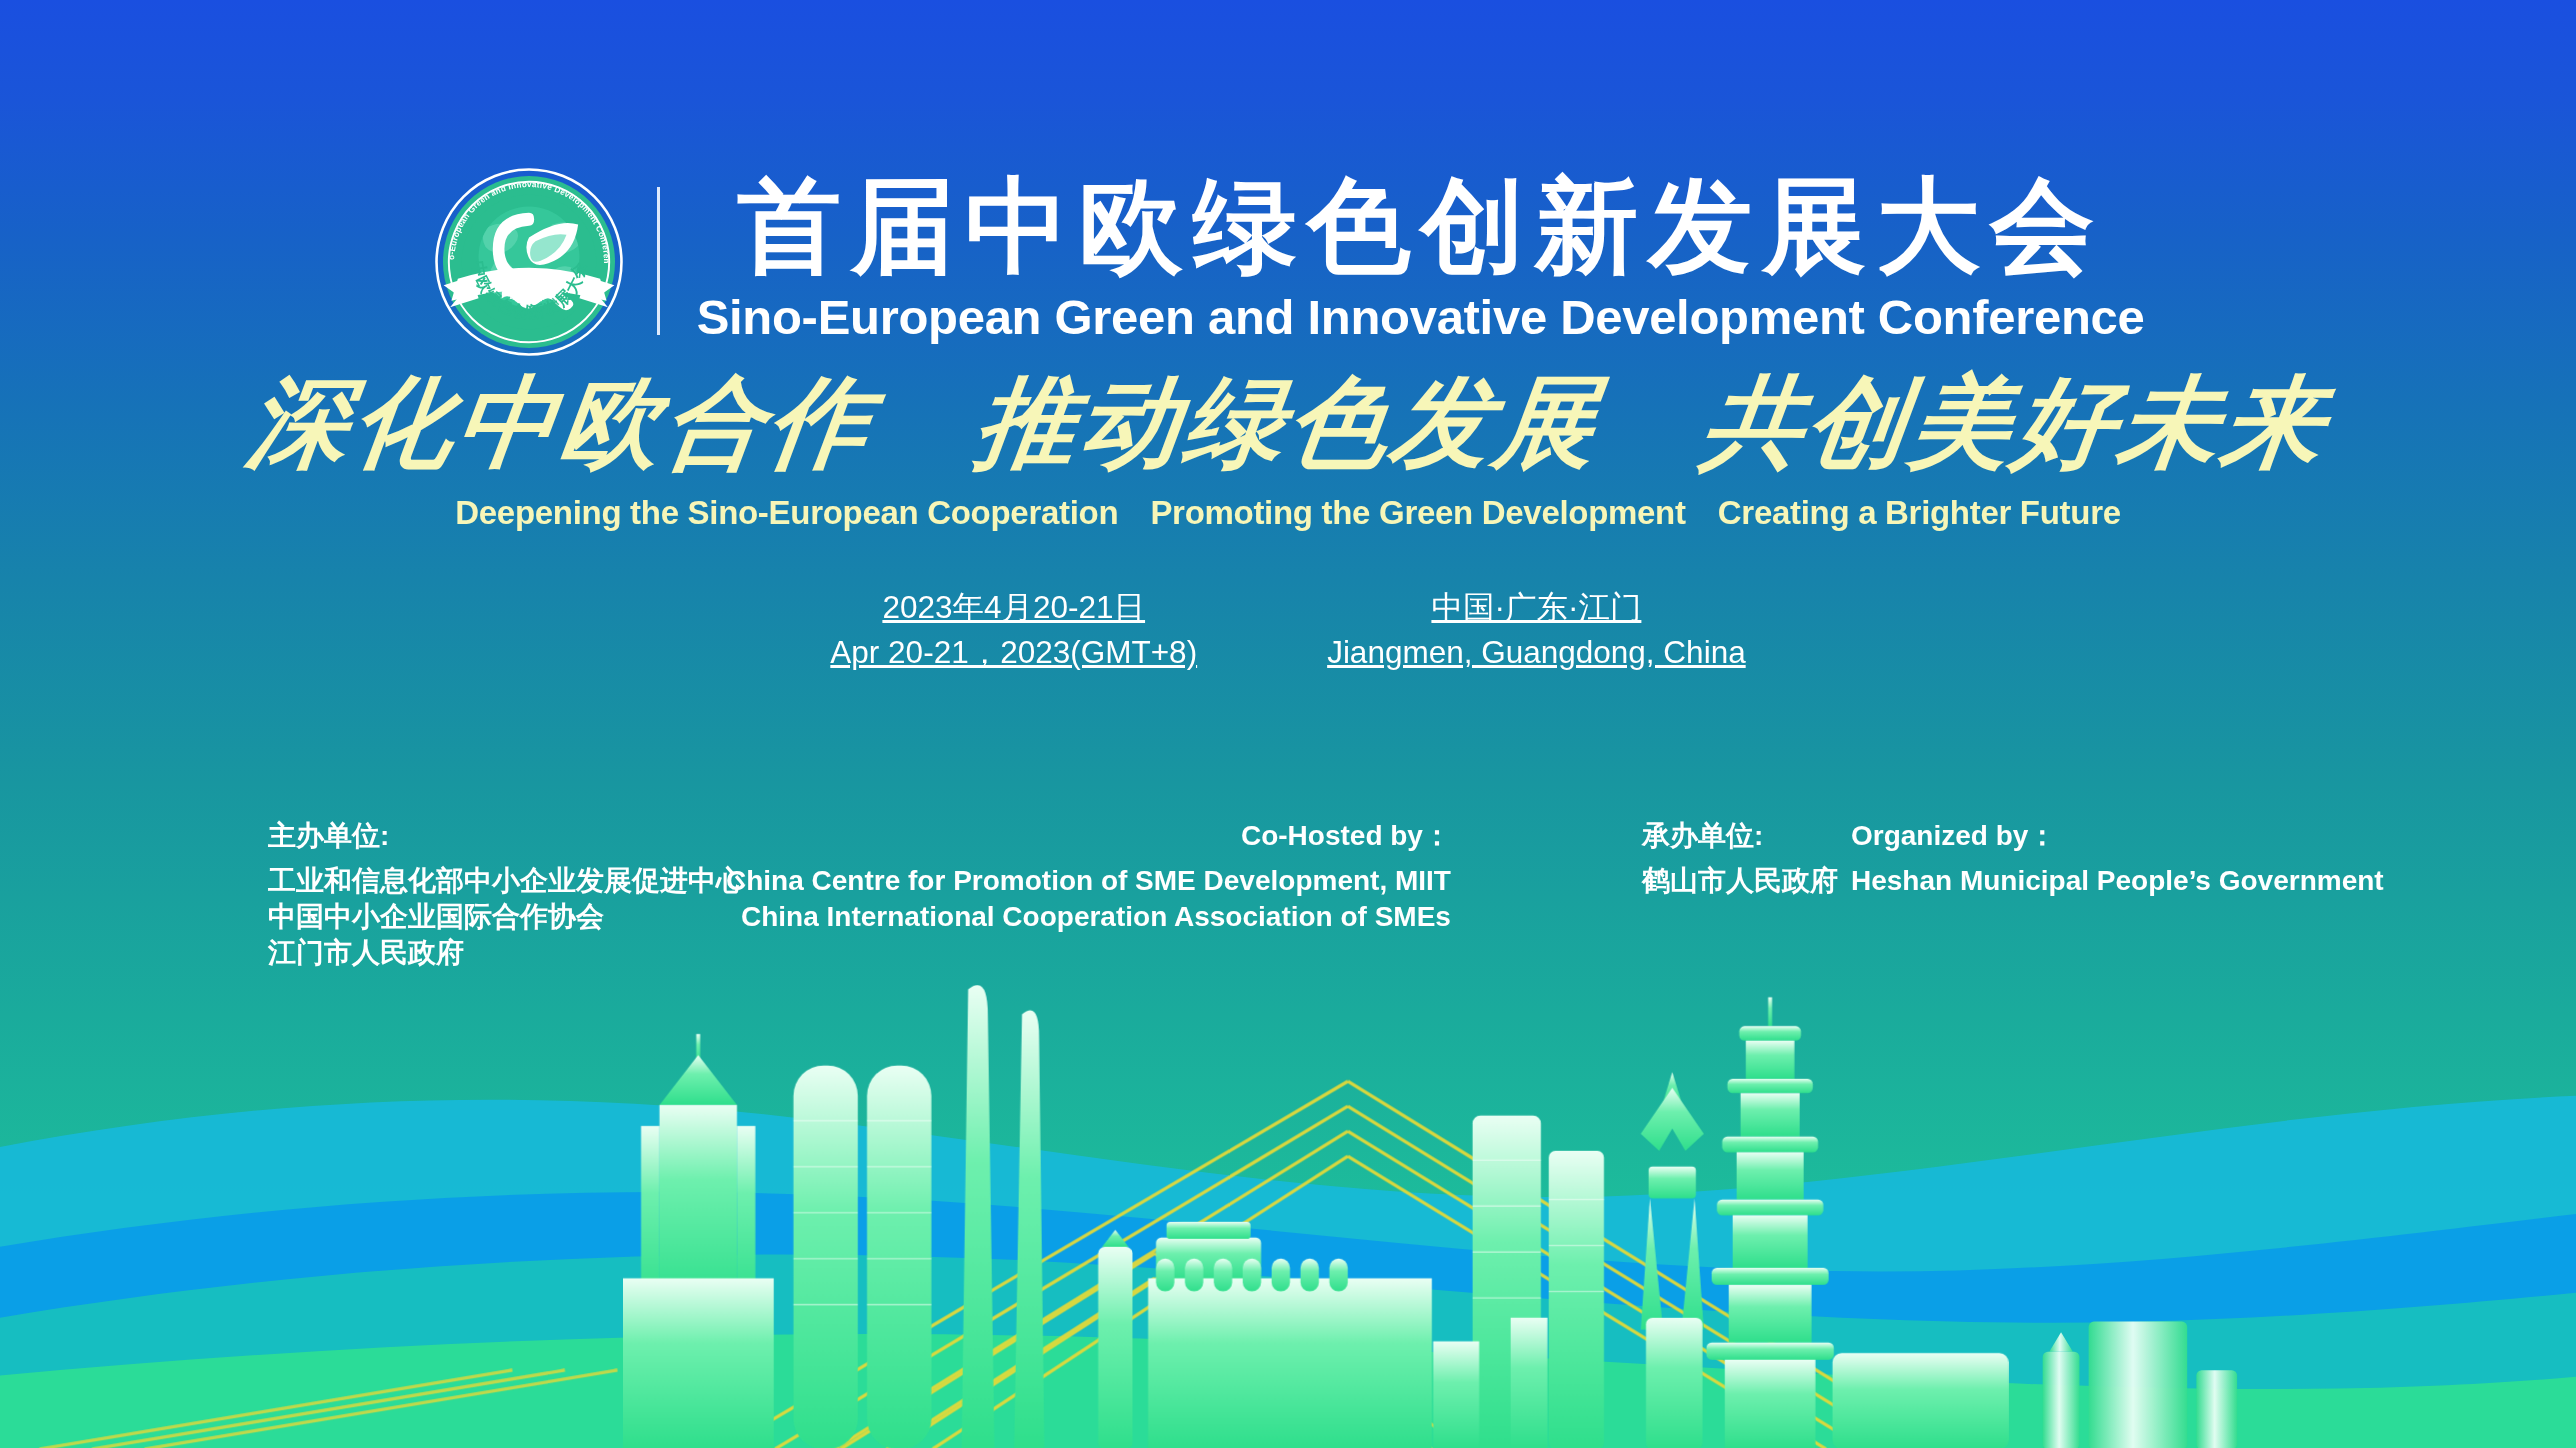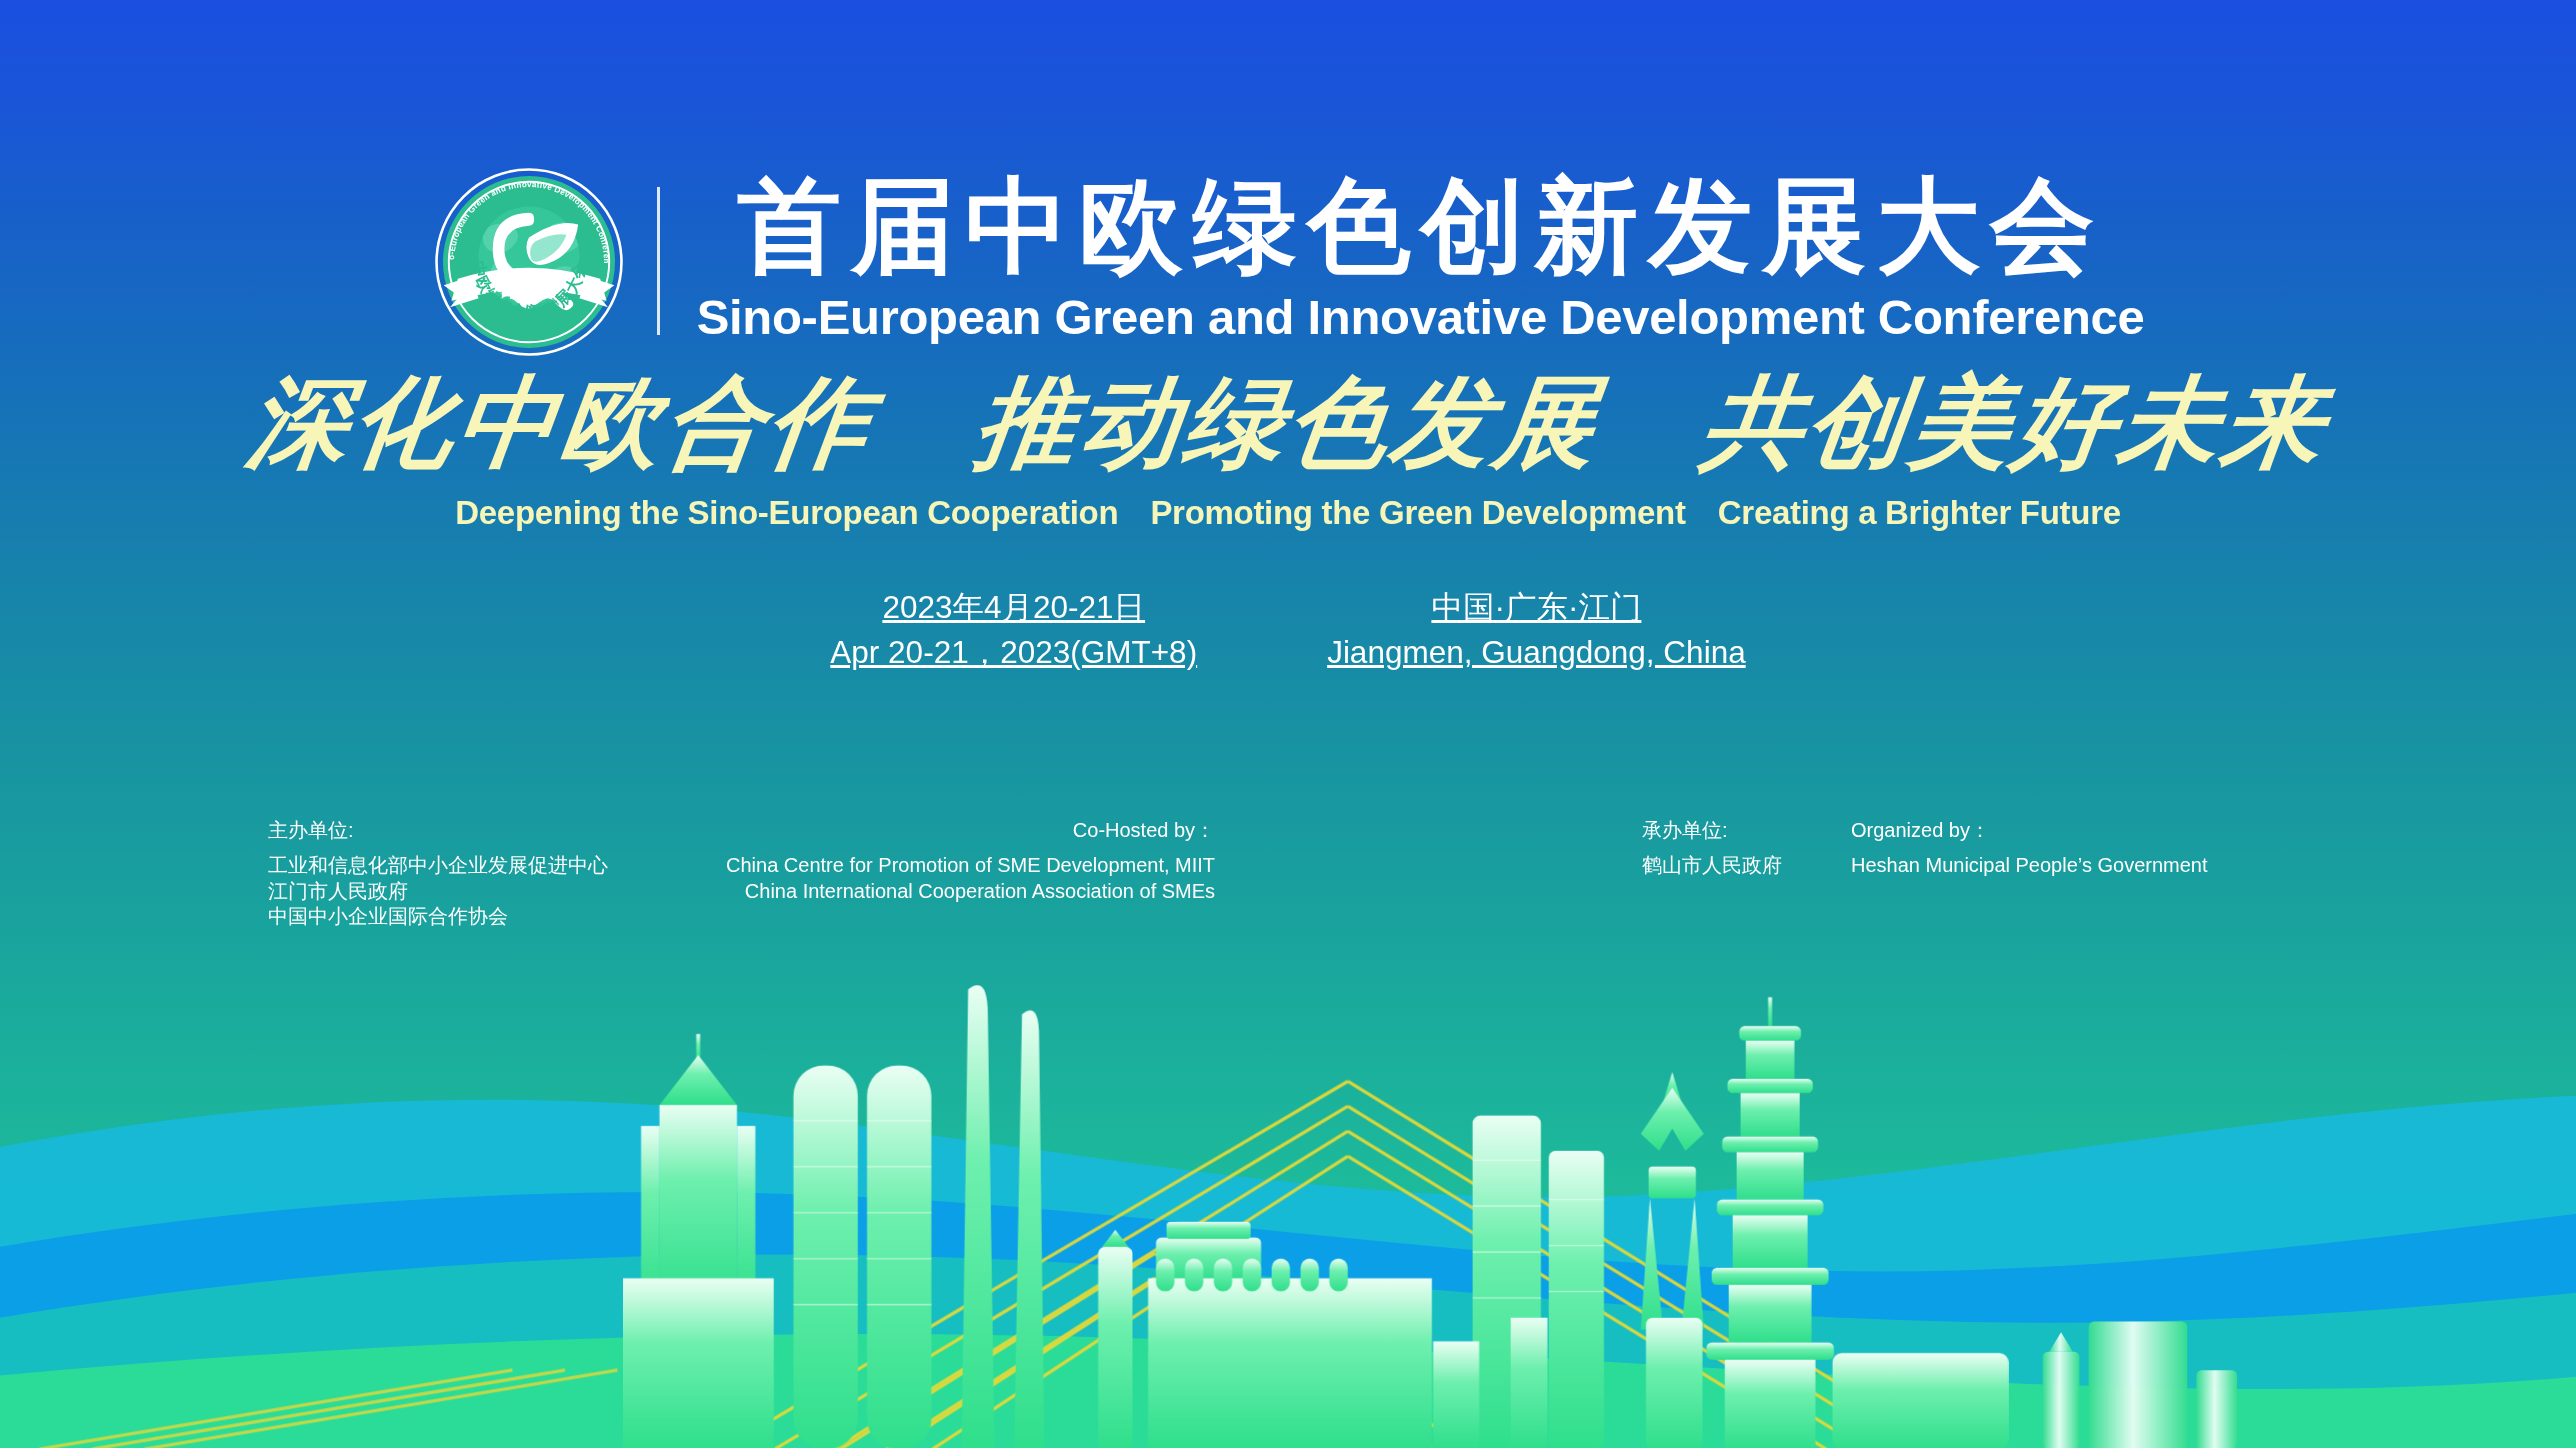--- a/index.html
+++ b/index.html
@@ -83,21 +83,21 @@
     position:absolute; top:818px; left:0; width:100%;
     color:#ffffff;
   }
   .credit-block{ position:absolute; }
   .cb-hosts  { left:268px; }
   .cb-cohost { left:726px;text-align:right; }
   .cb-orgcn  { left:1642px; }
   .cb-orgen  { left:1851px; }
 
   .credit-line{
-    font-size:20px; line-height:1.285; font-weight:400; white-space:nowrap;
+    font-size:28px; line-height:1.285; font-weight:700; white-space:nowrap;
   }
   .credit-line.head{ margin-bottom:9.2px; }
 
   
   [data-bind]{ display:block; }
   .inline[data-bind]{ display:inline; }
 </style>
 </head>
 <body>
 
@@ -339,22 +339,22 @@
       <div class="meta-line" data-bind="meta.place_cn">中国·广东·江门</div>
       <div class="meta-line" data-bind="meta.place_en">Jiangmen, Guangdong, China</div>
     </div>
   </div>
 
   <div class="credits">
 
     <div class="credit-block cb-hosts">
       <div class="credit-line head" data-bind="credits.hosts_cn.heading">主办单位:</div>
       <div class="credit-line" data-bind="credits.hosts_cn.items.0">工业和信息化部中小企业发展促进中心</div>
+      <div class="credit-line" data-bind="credits.hosts_cn.items.1">中国中小企业国际合作协会</div>
       <div class="credit-line" data-bind="credits.hosts_cn.items.2">江门市人民政府</div>
-      <div class="credit-line" data-bind="credits.hosts_cn.items.1">中国中小企业国际合作协会</div>
     </div>
 
     <div class="credit-block cb-cohost">
       <div class="credit-line head" data-bind="credits.hosts_en.heading">Co-Hosted by：</div>
       <div class="credit-line" data-bind="credits.hosts_en.items.0">China Centre for Promotion of SME Development, MIIT</div>
       <div class="credit-line" data-bind="credits.hosts_en.items.1">China International Cooperation Association of SMEs</div>
     </div>
 
     <div class="credit-block cb-orgcn">
       <div class="credit-line head" data-bind="credits.organizer_cn.heading">承办单位:</div>

